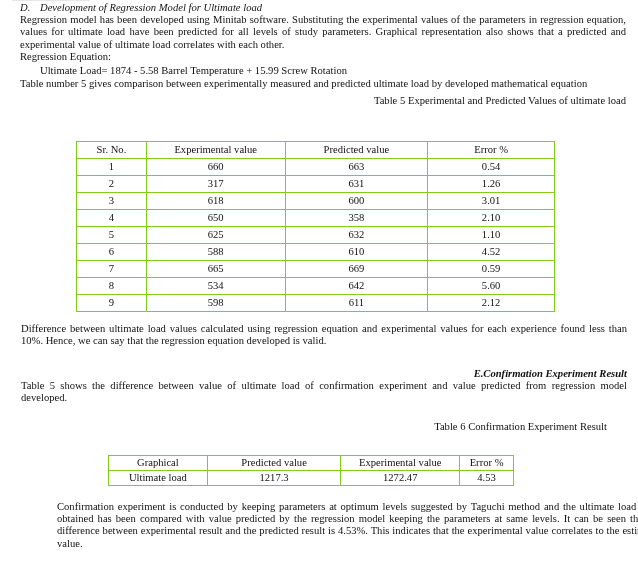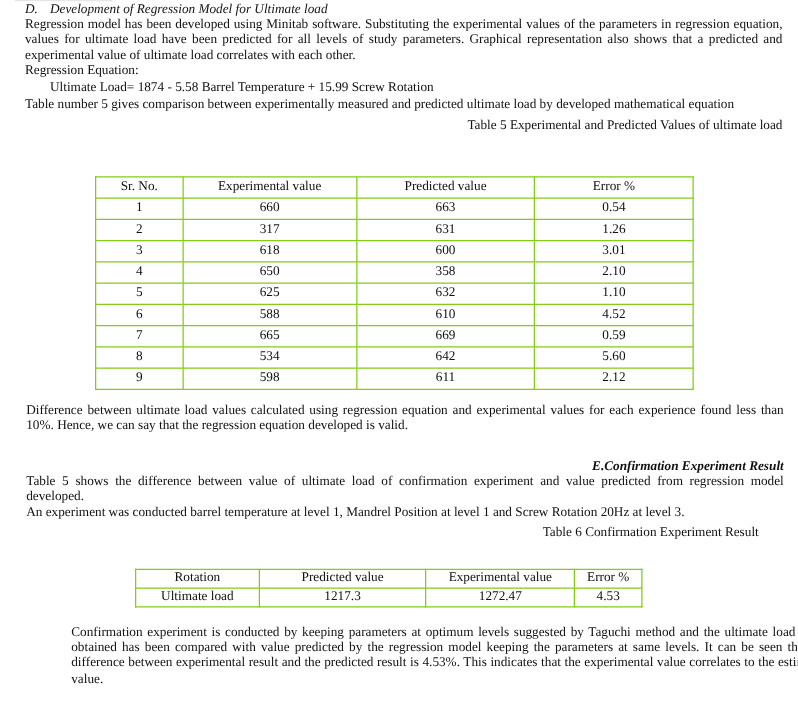--- a/index.html
+++ b/index.html
@@ -114,37 +114,36 @@
 
 <div class="abs" style="top:323px;">
   <p>Difference between ultimate load values calculated using regression equation and experimental values for each experience found less than 10%. Hence, we can say that the regression equation developed is valid.</p>
 </div>
 
 <div class="abs" style="top:368px;">
   <h4 class="heading" style="font-weight:bold;font-size:10.6px;text-align:right;">
     <span class="lbl">E.</span><span>Confirmation Experiment Result</span>
   </h4>
   <p>Table 5 shows the difference between value of ultimate load of confirmation experiment and value predicted from regression model developed.</p>
-  <p>An experiment was conducted barrel temperature at level 1, Mandrel Position at level 1 and Screw Rotation 20Hz at level 3.</p>
 </div>
 
 <div class="abs" style="top:421px;">
   <p class="caption" style="padding-right:20px;">Table 6 Confirmation Experiment Result</p>
 </div>
 
 <table class="t6">
   <colgroup>
       <col style="width:99px">
       <col style="width:134px">
       <col style="width:119px">
       <col style="width:54px">
     </colgroup>
   <thead>
     <tr>
-      <th>Rotation</th>
+      <th>Graphical</th>
       <th>Predicted value</th>
       <th>Experimental value</th>
       <th>Error %</th>
     </tr>
   </thead>
   <tbody>
     <tr>
       <td>Ultimate load</td>
       <td>1217.3</td>
       <td>1272.47</td>

